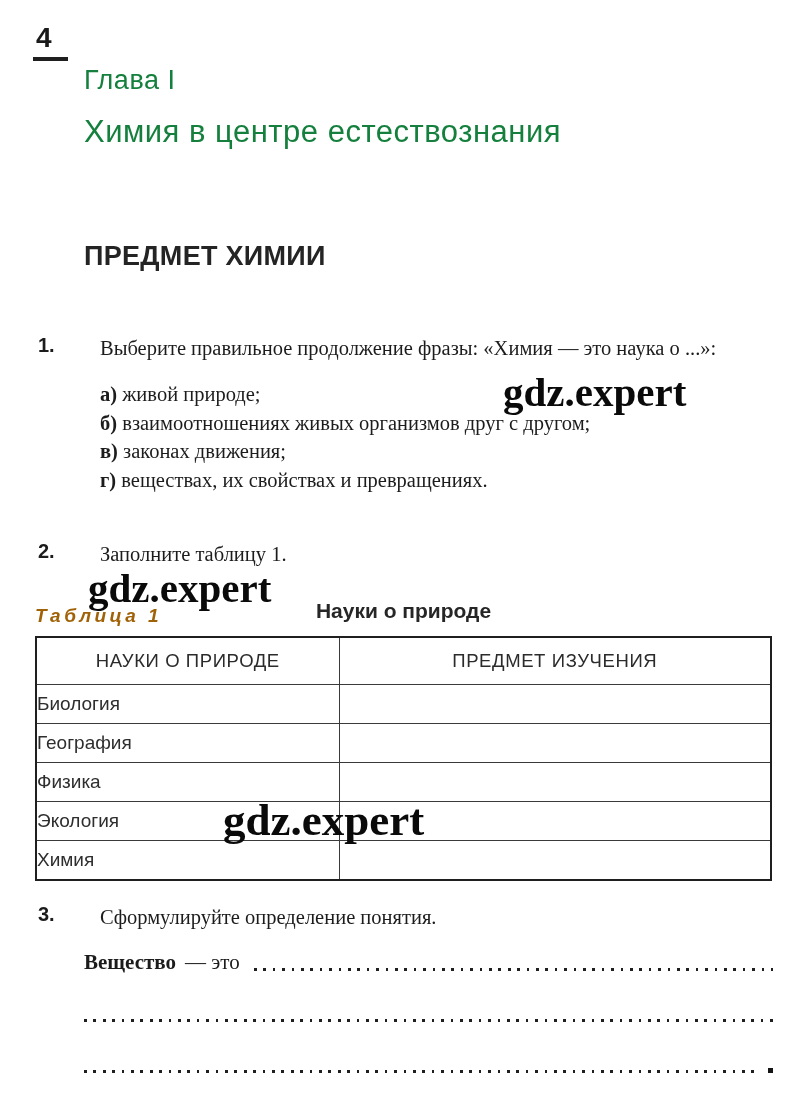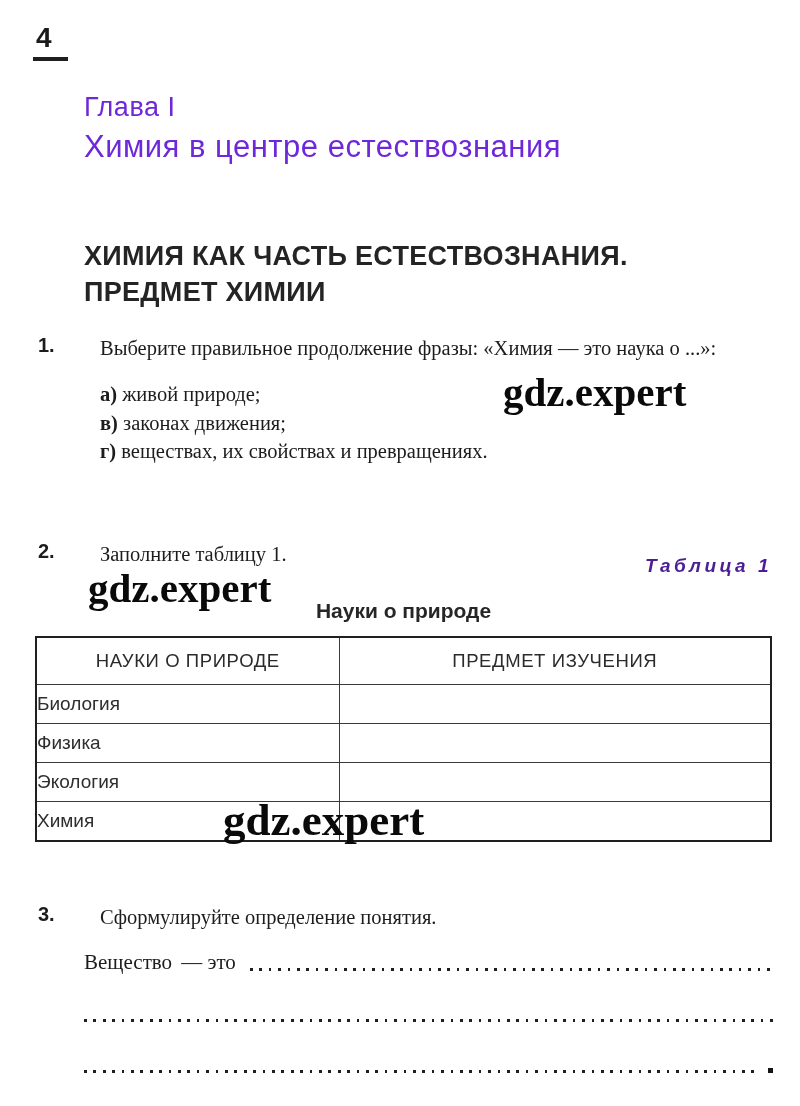--- a/index.html
+++ b/index.html
@@ -7,24 +7,24 @@
     width:800px;height:1106px;position:relative;background:#ffffff;
     font-family:"Liberation Serif", serif;color:#1c1c1c;overflow:hidden;
   }
   
   .pagenum{
     position:absolute;top:22px;left:33px;
     font-family:"Liberation Sans", sans-serif;font-weight:700;font-size:28px;
     color:#1a1a1a;padding:0 16px 3px 3px;border-bottom:4px solid #1f1f1f;
   }
   
-  .chapter{position:absolute;left:84px;top:91px;color:#6d28d9;
+  .chapter{position:absolute;left:84px;top:64px;color:#15803d;
     font-family:"Liberation Sans", sans-serif;}
   .chapter .label{font-size:27px;line-height:1.25;letter-spacing:0.5px;}
-  .chapter .title{font-size:31px;line-height:1.25;margin-top:3px;letter-spacing:0.5px;}
+  .chapter .title{font-size:31px;line-height:1.25;margin-top:15px;letter-spacing:0.5px;}
   
   .section-heading{
     position:absolute;left:84px;top:238px;
     font-family:"Liberation Sans", sans-serif;font-weight:700;
     font-size:27px;line-height:1.35;color:#242424;letter-spacing:0.3px;
   }
   
   .qnum{
     position:absolute;left:0;top:0;
     font-family:"Liberation Sans", sans-serif;font-weight:700;font-size:20px;color:#1c1c1c;
@@ -33,23 +33,23 @@
   .qbody{margin-left:62px;font-size:20.5px;line-height:29px;}
   .q1{top:334px;}
   .q1 .qtext{text-align:justify;}
   .options{margin-top:17px;}
   .option{font-size:20.5px;line-height:28.5px;}
   .option .letter{font-weight:700;}
   .q2{top:540px;}
   .q3{top:903px;}
   
   .tbl-caption{
-    position:absolute;left:35px;top:555px;width:737px;text-align:right;
+    position:absolute;left:35px;top:605px;width:737px;
     font-family:"Liberation Sans", sans-serif;font-style:italic;font-weight:700;
-    font-size:19px;letter-spacing:3.5px;color:#4c1d95;
+    font-size:19px;letter-spacing:3.5px;color:#a16207;
   }
   .tbl-title{
     position:absolute;left:35px;top:599px;width:737px;text-align:center;
     font-family:"Liberation Sans", sans-serif;font-weight:700;font-size:21px;color:#262626;
   }
   table.nature{
     position:absolute;left:35px;top:636px;width:737px;
     border-collapse:collapse;table-layout:fixed;
     font-family:"Liberation Sans", sans-serif;color:#2e2e2e;
   }
@@ -60,21 +60,21 @@
     text-align:center;vertical-align:middle;color:#2b2b2b;
   }
   table.nature td{height:38px;font-size:19px;padding:0 0 0 0;vertical-align:middle;}
   table.nature td.blank{padding:0;}
   .col-science{width:303px;}
   
   .term-line{
     position:absolute;left:84px;top:950px;width:689px;
     display:flex;align-items:baseline;font-size:21px;
   }
-  .term-line .term{font-weight:400;}
+  .term-line .term{font-weight:700;}
   .term-line .connector{margin-left:9px;white-space:nowrap;}
   .dotfill{
     flex:1 1 auto;align-self:flex-end;margin:0 0 4px 14px;height:2.7px;
     background:repeating-linear-gradient(90deg,#1f1f1f 0 2.7px,transparent 2.7px 9.4px);
   }
   .dotline{
     position:absolute;left:84px;height:2.7px;
     background:repeating-linear-gradient(90deg,#1f1f1f 0 2.7px,transparent 2.7px 9.4px);
   }
   .dotline.l1{top:1019px;width:689px;}
@@ -93,30 +93,30 @@
 <body>
 
 <div class="pagenum">4</div>
 
 <div class="chapter">
   <div class="label">Глава I</div>
   <div class="title">Химия в центре естествознания</div>
 </div>
 
 <div class="section-heading">
-  <div>ХИМИЯ КАК ЧАСТЬ ЕСТЕСТВОЗНАНИЯ.</div>
   <div>ПРЕДМЕТ ХИМИИ</div>
 </div>
 
 <div class="question q1">
   <div class="qnum">1.</div>
   <div class="qbody">
     <div class="qtext">Выберите правильное продолжение фразы: «Химия — это наука о ...»:</div>
     <div class="options">
       <div class="option"><span class="letter">а)</span> <span>живой природе;</span></div>
+      <div class="option"><span class="letter">б)</span> <span>взаимоотношениях живых организмов друг с другом;</span></div>
       <div class="option"><span class="letter">в)</span> <span>законах движения;</span></div>
       <div class="option"><span class="letter">г)</span> <span>веществах, их свойствах и превращениях.</span></div>
     </div>
   </div>
 </div>
 
 <div class="question q2">
   <div class="qnum">2.</div>
   <div class="qbody">
     <div class="qtext">Заполните таблицу 1.</div>
@@ -133,20 +133,24 @@
     </colgroup>
   <thead>
     <tr>
       <th>НАУКИ О ПРИРОДЕ</th>
       <th>ПРЕДМЕТ ИЗУЧЕНИЯ</th>
     </tr>
   </thead>
   <tbody>
     <tr>
       <td>Биология</td>
+      <td class="blank"></td>
+    </tr>
+    <tr>
+      <td>География</td>
       <td class="blank"></td>
     </tr>
     <tr>
       <td>Физика</td>
       <td class="blank"></td>
     </tr>
     <tr>
       <td>Экология</td>
       <td class="blank"></td>
     </tr>

